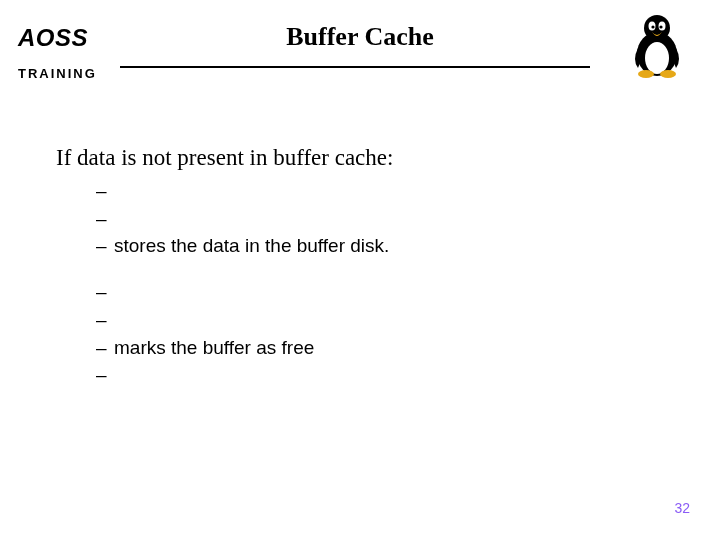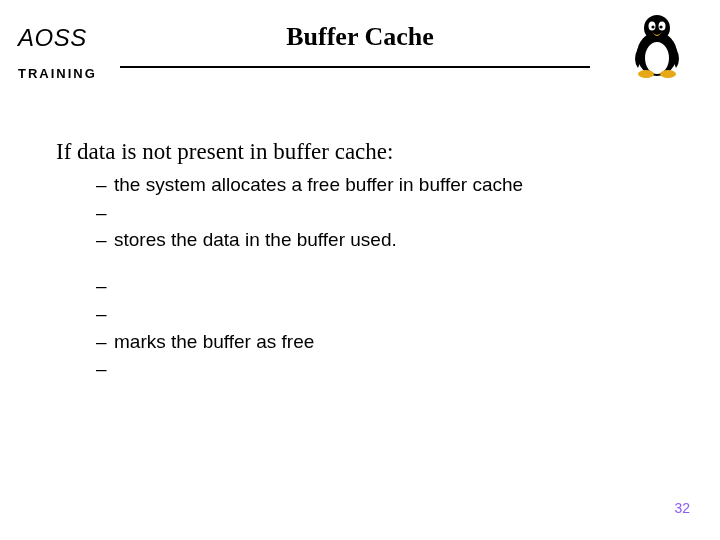--- a/index.html
+++ b/index.html
@@ -18,21 +18,21 @@
     height: 88px;
   }
   .logo {
     position: absolute;
     left: 18px;
     top: 26px;
     font-family: Arial, Helvetica, sans-serif;
     line-height: 1;
   }
   .logo-top {
-    font-weight: 400;
+    font-weight: 700;
     font-size: 24px;
     letter-spacing: 0.5px;
     font-style: italic;
   }
   .logo-bottom {
     font-weight: 700;
     font-size: 13px;
     letter-spacing: 2px;
     margin-top: 17px;
   }
@@ -57,20 +57,21 @@
     width: 58px;
     height: 68px;
   }
   .content {
     padding: 50px 20px 0 56px;
     font-size: 23px;
     line-height: 1.25;
   }
   .section-head {
     margin-bottom: 6px;
+    margin-top: 6px;
   }
   .sub-list {
     padding-left: 40px;
     font-family: Arial, Helvetica, sans-serif;
     font-size: 19px;
     margin-bottom: 22px;
   }
   .sub-item {
     display: flex;
     margin-bottom: 4px;
@@ -115,28 +116,27 @@
     </svg>
   </div>
 </div>
 
 <div class="content">
 
   <div class="section-head">If data is not present in buffer cache:</div>
   <div class="sub-list">
     <div class="sub-item">
       <span class="dash">–</span>
-      <span>the system allocates a free buffer in buffer cache</span>
     </div>
     <div class="sub-item">
       <span class="dash">–</span>
     </div>
     <div class="sub-item">
       <span class="dash">–</span>
-      <span>stores the data in the buffer used.</span>
+      <span>stores the data in the buffer disk.</span>
     </div>
   </div>
 
   <div class="sub-list">
     <div class="sub-item">
       <span class="dash">–</span>
     </div>
     <div class="sub-item">
       <span class="dash">–</span>
     </div>

